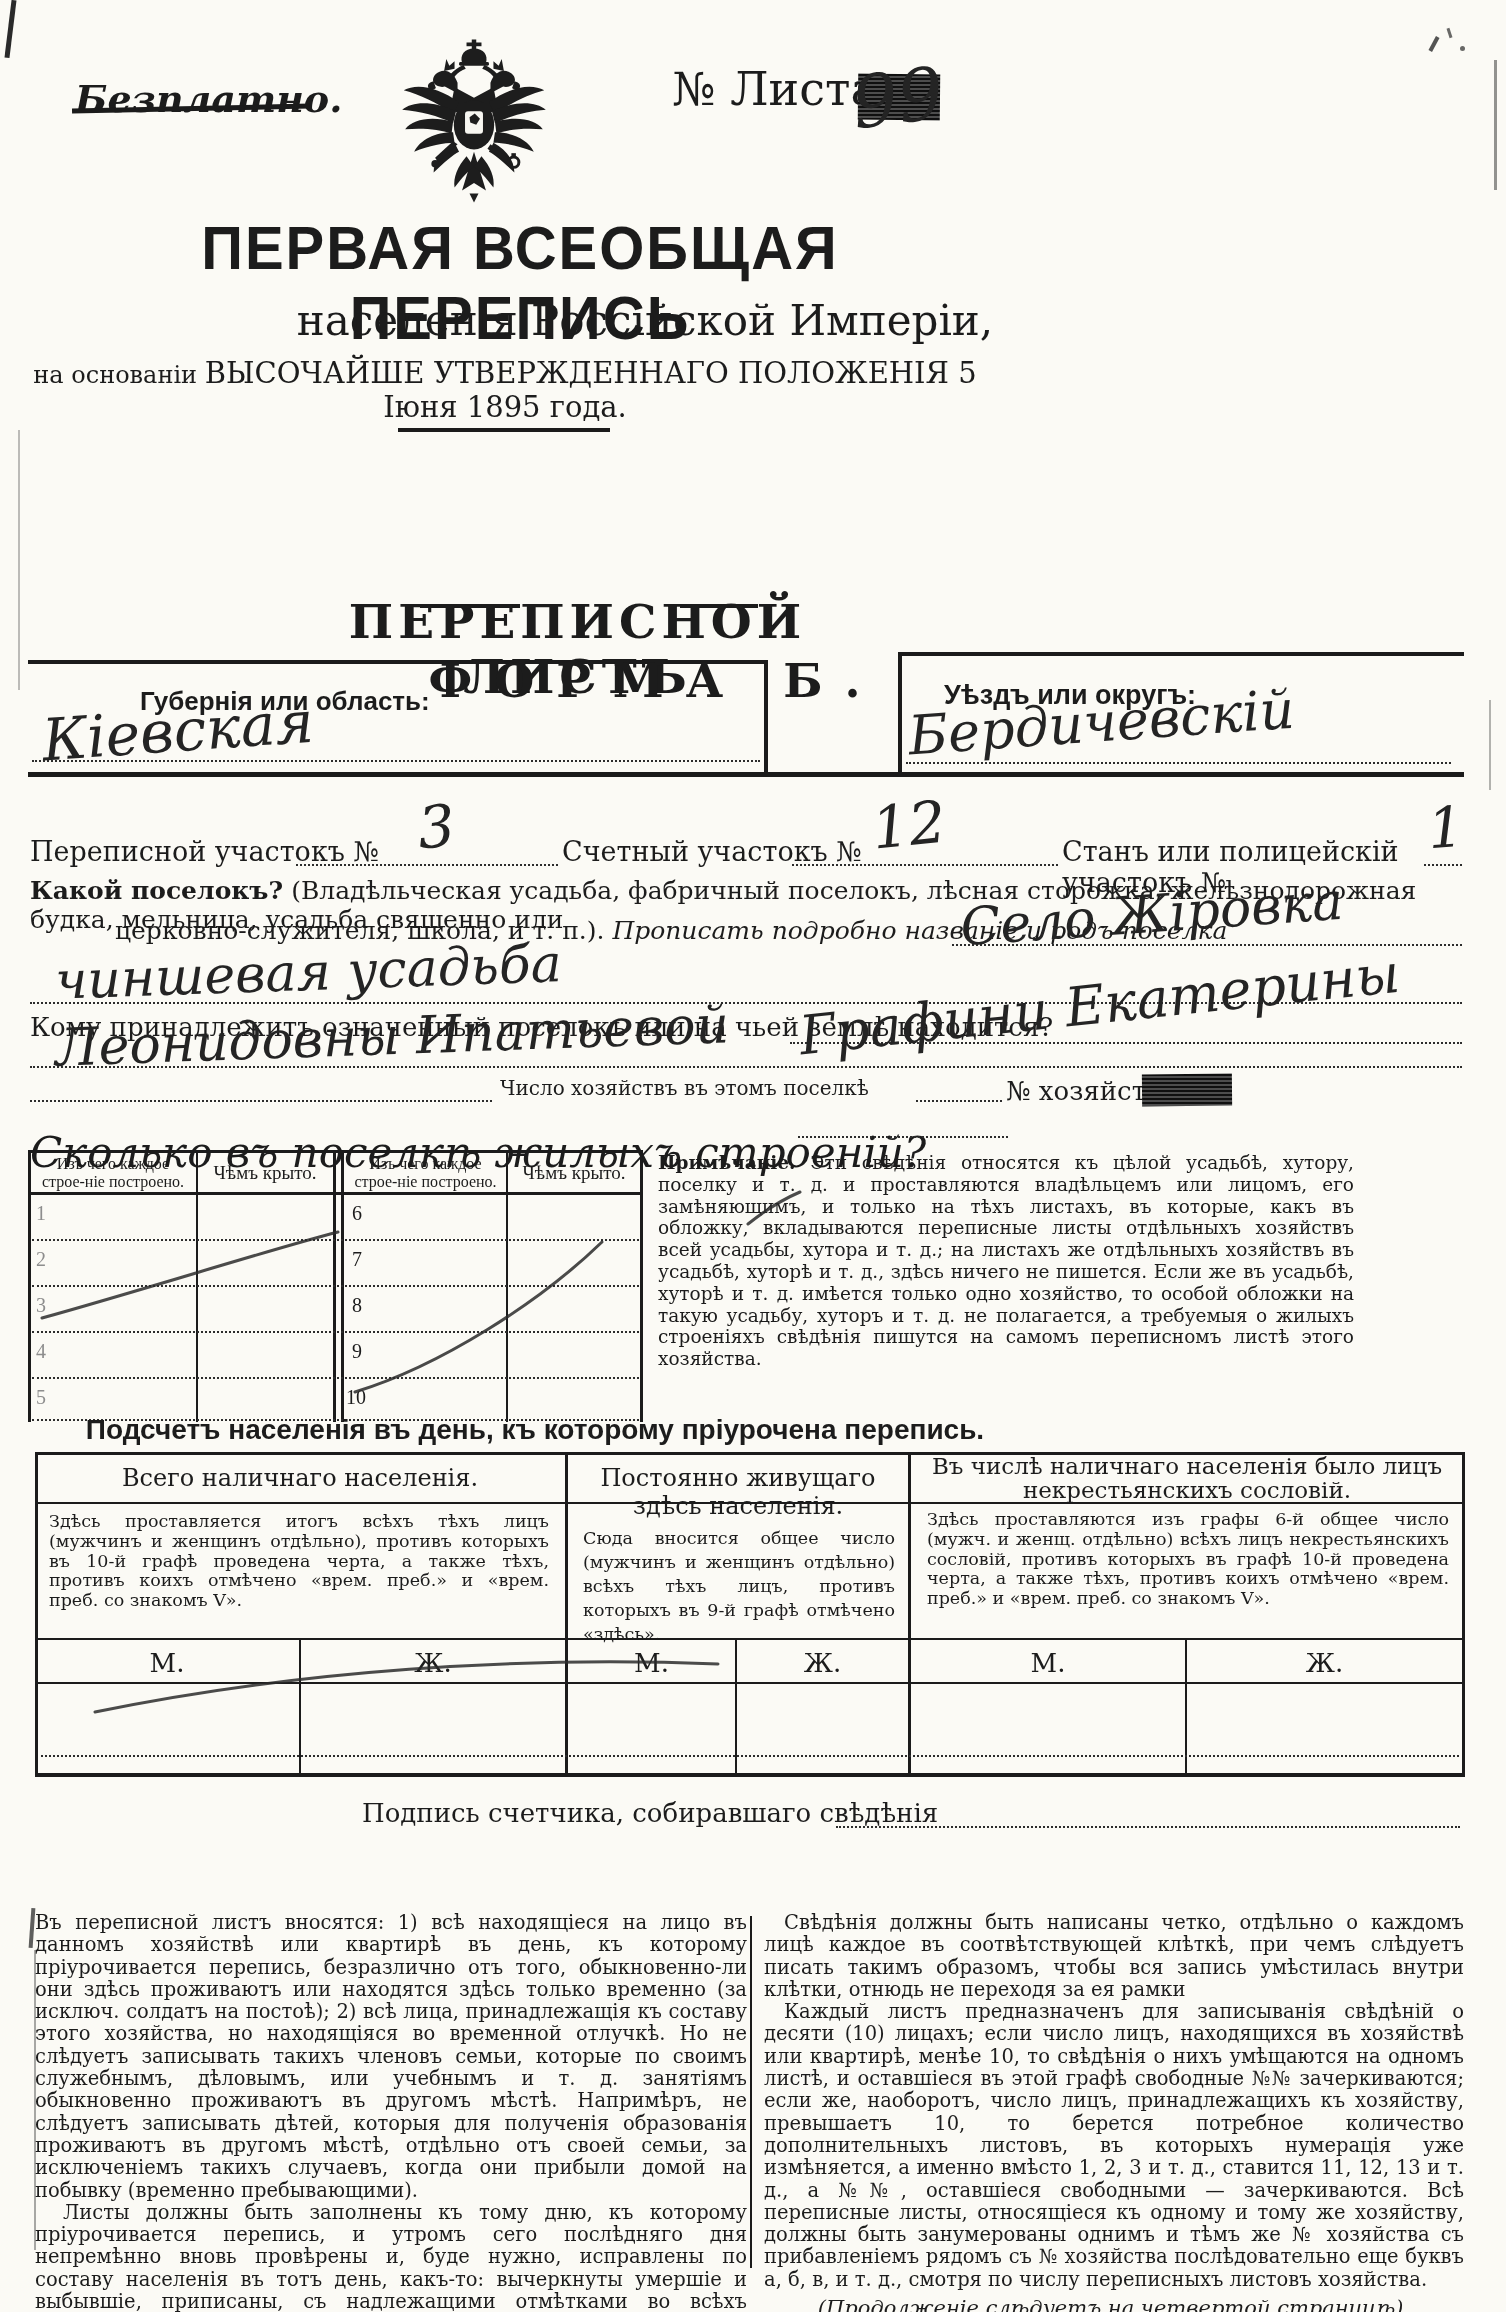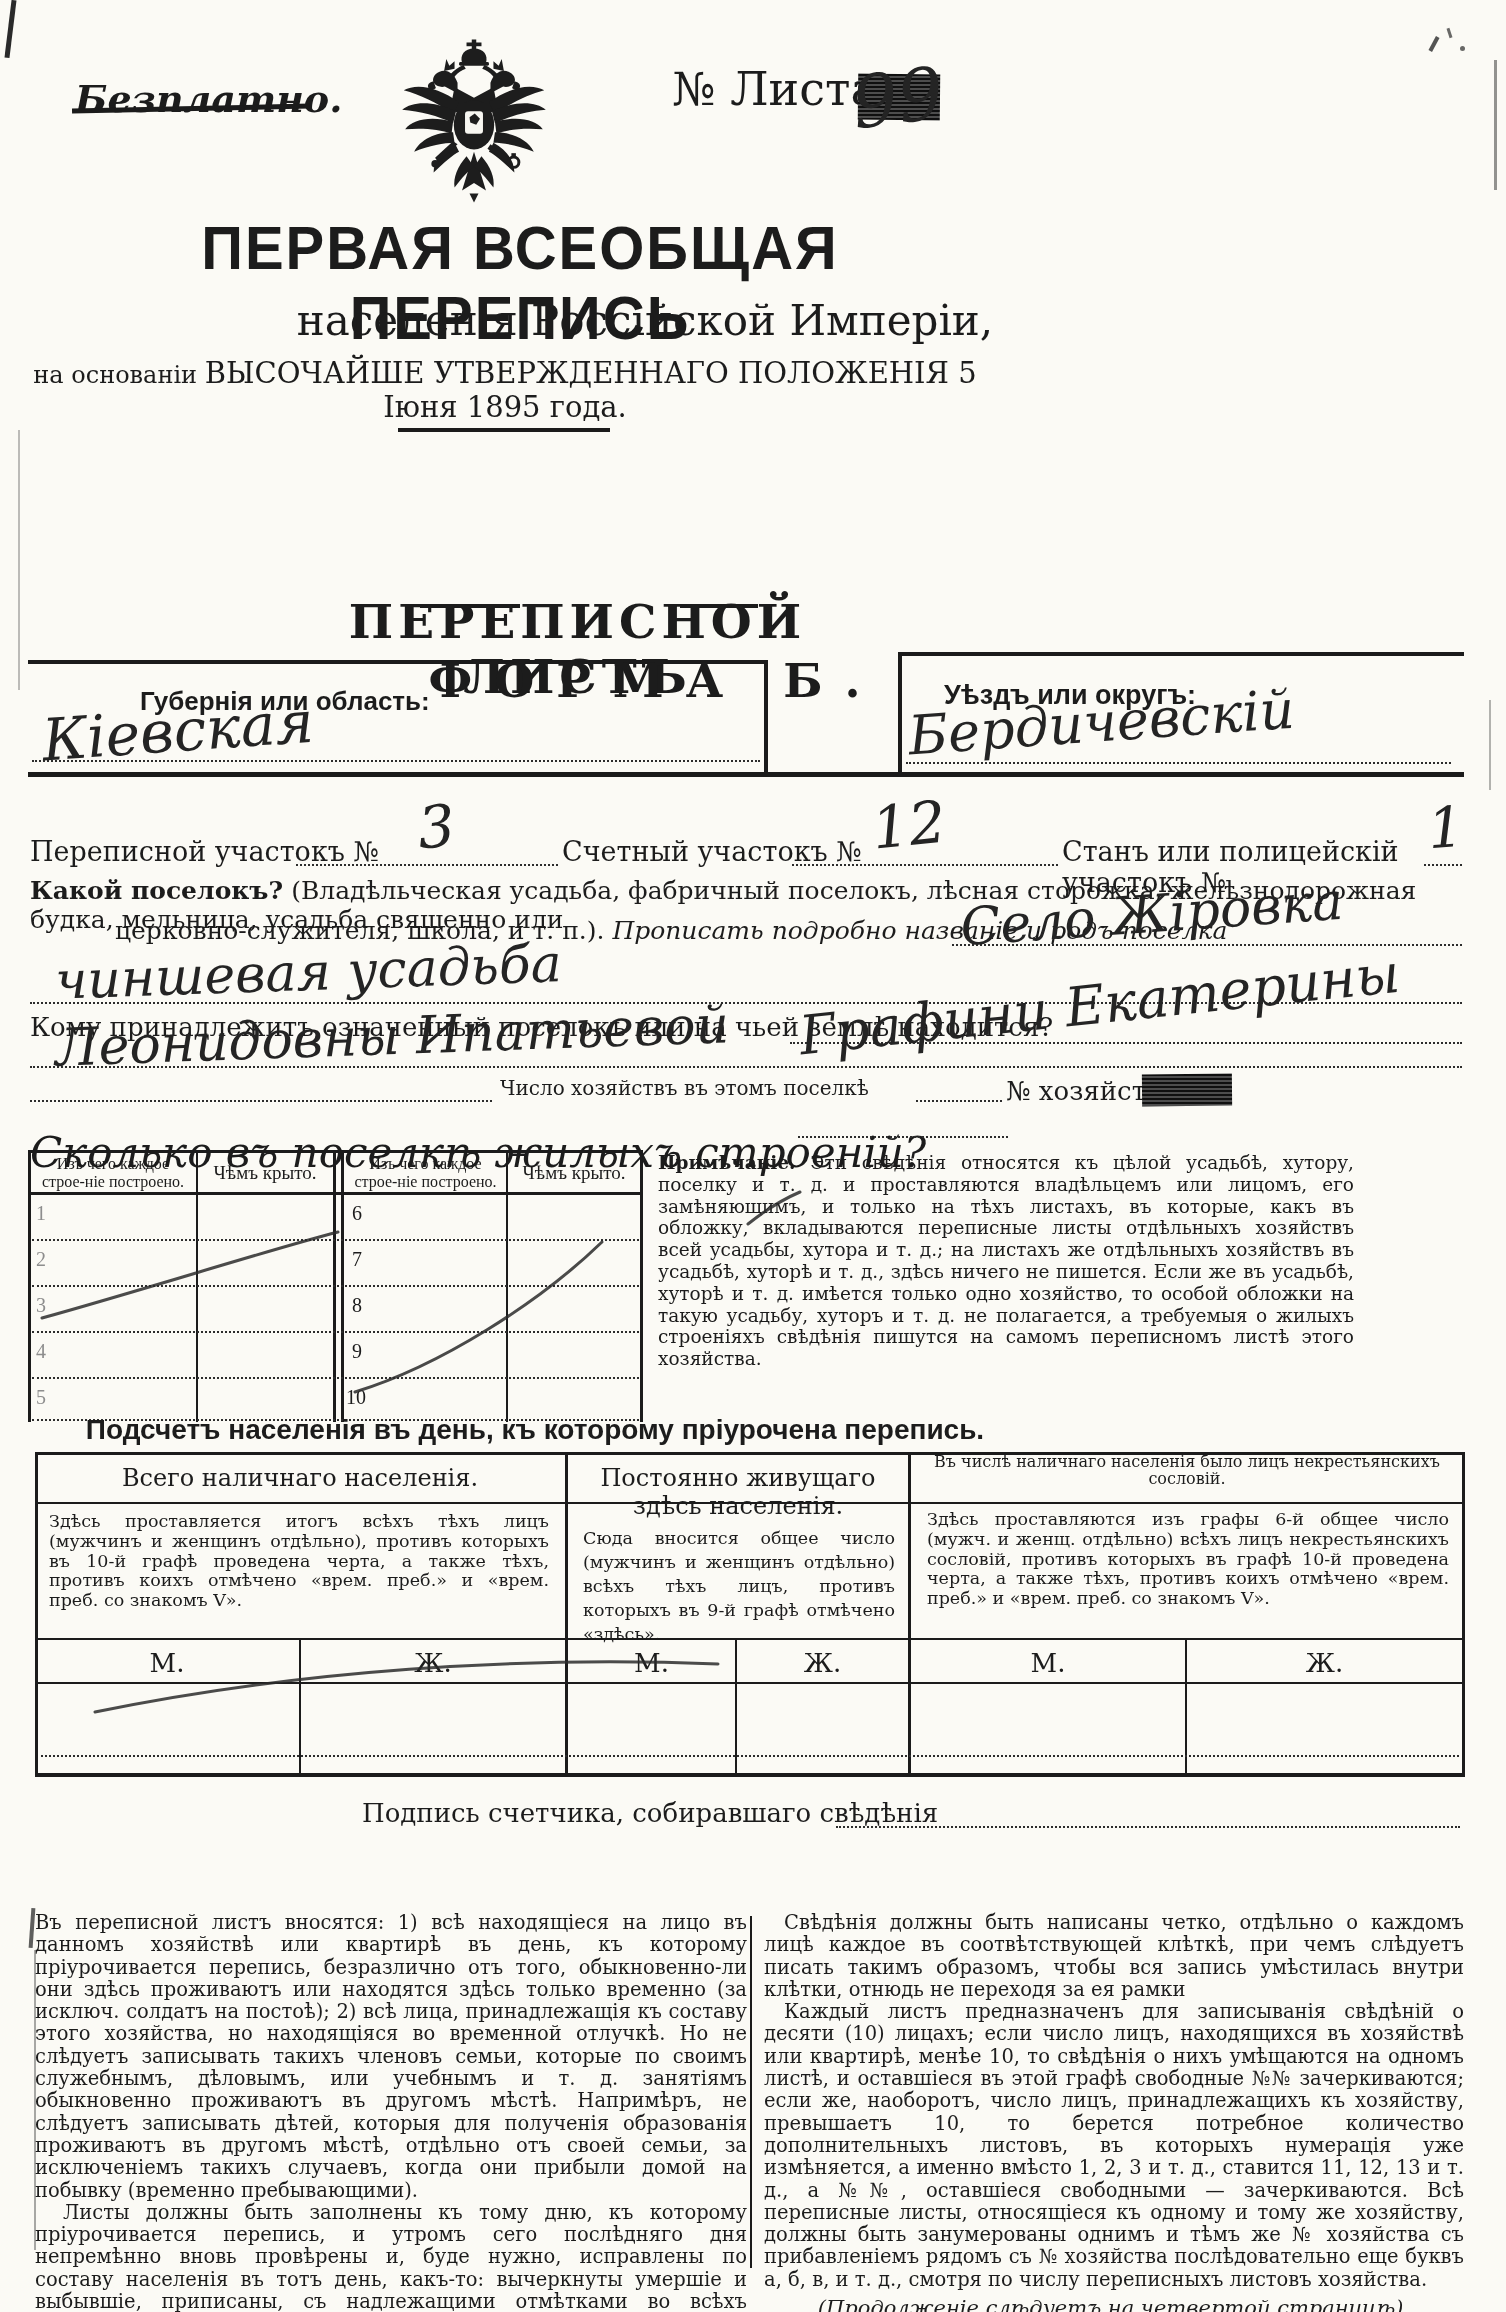--- a/index.html
+++ b/index.html
@@ -191,21 +191,21 @@
     <div class="rule" style="left:1427px;top:0;width:3px;height:325px;"></div>
     <div class="rule" style="left:530px;top:0;width:3px;height:325px;"></div>
     <div class="rule" style="left:873px;top:0;width:3px;height:325px;"></div>
     <div class="rule" style="left:0;top:50px;width:1430px;height:2px;"></div>
     <div class="rule" style="left:0;top:186px;width:1430px;height:2px;"></div>
     <div class="rule" style="left:0;top:230px;width:1430px;height:2px;"></div>
     <div class="rule" style="left:0;top:321px;width:1430px;height:4px;"></div>
 
     <div class="abs c" style="left:8px;top:12px;width:514px;font-size:24px;">Всего наличнаго населенія.</div>
     <div class="abs c" style="left:538px;top:12px;width:330px;font-size:24px;">Постоянно живущаго здѣсь населенія.</div>
-    <div class="abs c" style="left:882px;top:2px;width:540px;font-size:16px;line-height:1.05;">Въ числѣ наличнаго населенія было лицъ некрестьянскихъ сословій.</div>
+    <div class="abs c" style="left:882px;top:2px;width:540px;font-size:23px;line-height:1.05;">Въ числѣ наличнаго населенія было лицъ некрестьянскихъ сословій.</div>
 
     <div class="abs j" style="left:14px;top:60px;width:500px;font-size:17.5px;line-height:19.8px;">Здѣсь проставляется итогъ всѣхъ тѣхъ лицъ (мужчинъ и женщинъ отдѣльно), противъ которыхъ въ 10-й графѣ проведена черта, а также тѣхъ, противъ коихъ отмѣчено «врем. преб.» и «врем. преб. со знакомъ V».</div>
     <div class="abs j" style="left:548px;top:74px;width:312px;font-size:17.5px;line-height:24px;">Сюда вносится общее число (мужчинъ и женщинъ отдѣльно) всѣхъ тѣхъ лицъ, противъ которыхъ въ 9-й графѣ отмѣчено «здѣсь».</div>
     <div class="abs j" style="left:892px;top:58px;width:522px;font-size:17.5px;line-height:19.8px;">Здѣсь проставляются изъ графы 6-й общее число (мужч. и женщ. отдѣльно) всѣхъ лицъ некрестьянскихъ сословій, противъ которыхъ въ графѣ 10-й проведена черта, а также тѣхъ, противъ коихъ отмѣчено «врем. преб.» и «врем. преб. со знакомъ V».</div>
 
     <div class="rule" style="left:264px;top:188px;width:2px;height:133px;"></div>
     <div class="rule" style="left:700px;top:188px;width:2px;height:133px;"></div>
     <div class="rule" style="left:1150px;top:188px;width:2px;height:133px;"></div>
 
     <div class="abs c" style="left:0;top:196px;width:264px;font-size:26px;">М.</div>

